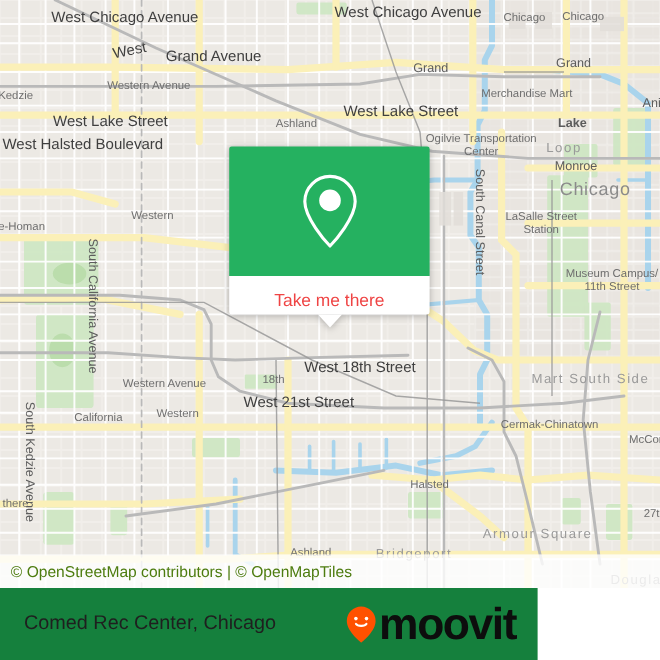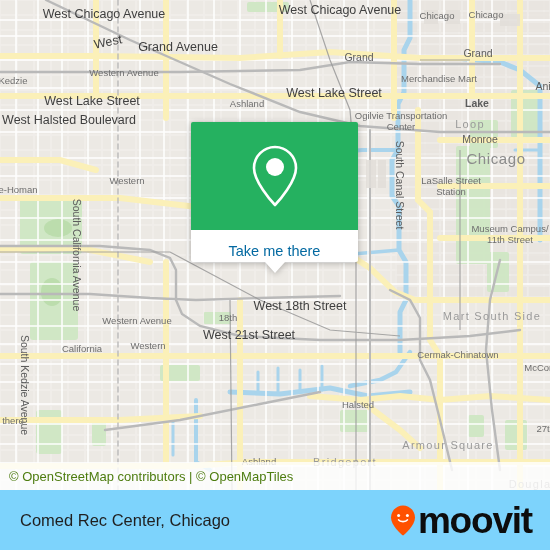--- a/index.html
+++ b/index.html
@@ -46,21 +46,21 @@
     background:#25b160;height:108px;width:100%;
     display:flex;align-items:center;justify-content:center;
     border-radius:2px 2px 0 0;
   }
   .card-bottom{
     background:#ffffff;height:32px;width:100%;
     display:flex;align-items:center;justify-content:center;
     border-radius:0 0 2px 2px;
   }
   .card-bottom span{
-    font-size:14.5px;color:#0369a1;
+    font-size:14.5px;color:#ef4444;
     font-family:"Liberation Sans", sans-serif;
     margin-top:10px;
   }
   .card-pointer{
     position:absolute;left:50%;top:100%;
     margin-left:-10px;width:0;height:0;
     border-left:10px solid transparent;
     border-right:10px solid transparent;
     border-top:11px solid #ffffff;
   }
@@ -72,22 +72,22 @@
     background:rgba(255,255,255,.80);
     display:flex;align-items:center;
   }
   .attrib span{
     font-size:13px;color:#4d7c0f;padding-left:9px;
     font-family:"Liberation Sans", sans-serif;
   }
 
   
   .footer{
-    position:absolute;left:0;top:490px;width:550px;height:60px;
-    background:#7dd3fc;
+    position:absolute;left:0;top:490px;width:448px;height:60px;
+    background:#15803d;
   }
   .footer-title{
     position:absolute;left:20px;top:50%;transform:translateY(-50%);
     font-size:16.5px;color:#1f1f1f;
     font-family:"Liberation Sans", sans-serif;
     white-space:nowrap;
   }
   .brand{
     position:absolute;right:18px;top:50%;transform:translateY(-50%);
     display:flex;align-items:center;gap:2px;

